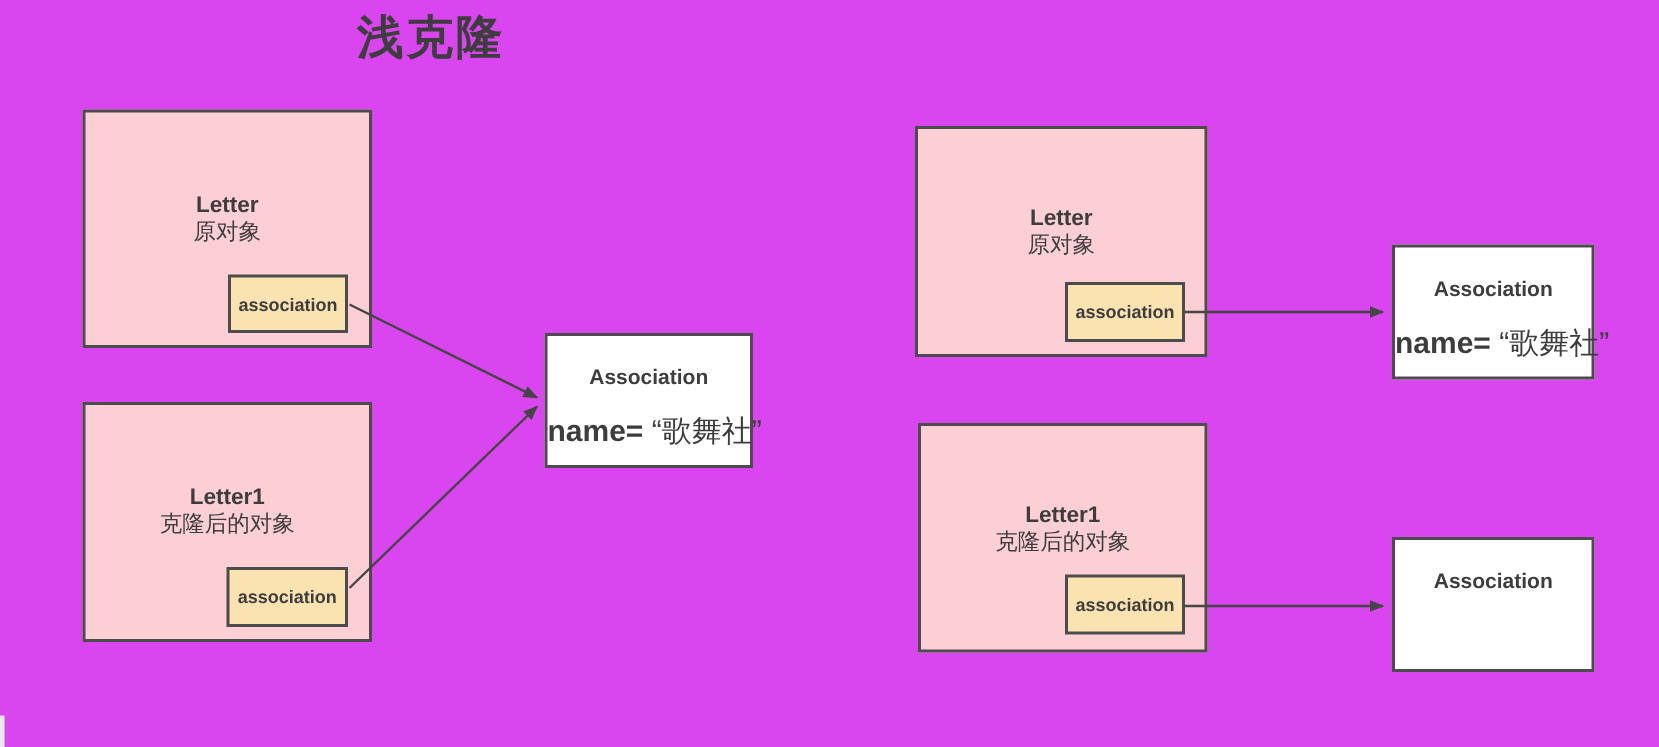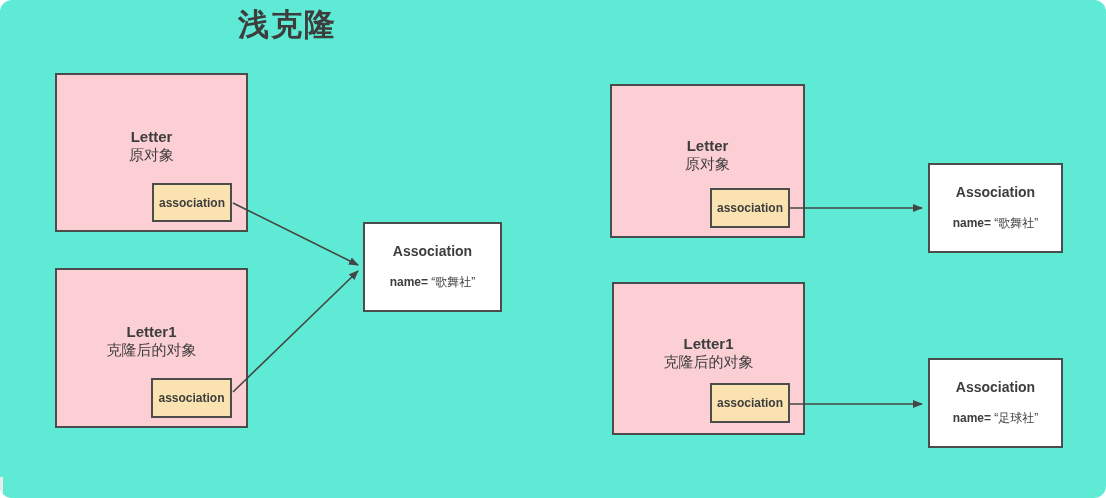--- a/index.html
+++ b/index.html
@@ -1,24 +1,23 @@
 <!DOCTYPE html>
 <html style="--object_fill: #fccfd5; --field_fill: #fbe3b1; --border: #4c4c4c; --arrow: #454545; --text: #3d3d3d;"><head>
 <meta charset="utf-8">
 <style>
   html, body { margin: 0; padding: 0; background: #ffffff; }
   .canvas {
     position: relative;
     width: 1106px;
     height: 498px;
-    background: #5eead4;
+    background: #d946ef;
     overflow: hidden;
     font-family: "Liberation Sans", sans-serif;
     color: var(--text, #3d3d3d);
-    border-radius: 12px;
   }
   .section-title {
     position: absolute;
     font-size: 31px;
     font-weight: bold;
     color: var(--text, #3d3d3d);
     letter-spacing: 2px;
     white-space: nowrap;
   }
   .obj-box {
@@ -63,21 +62,21 @@
     text-align: center;
     font-size: 14px;
     font-weight: bold;
   }
   .assoc-name {
     position: absolute;
     top: 50px;
     left: 0;
     width: 100%;
     text-align: center;
-    font-size: 12px;
+    font-size: 20px;
     white-space: nowrap;
   }
   .assoc-name .lbl { font-weight: bold; }
   .assoc-name .val { font-weight: normal; }
   .arrow-layer {
     position: absolute;
     top: 0; left: 0;
     width: 1106px;
     height: 498px;
     pointer-events: none;
@@ -141,24 +140,20 @@
   <div class="assoc-box" style="left:928px; top:163px; width:135px; height:90px;">
     <div class="assoc-title">Association</div>
     <div class="assoc-name">
       <span class="lbl">name=</span>
       <span class="val">“歌舞社”</span>
     </div>
   </div>
 
   <div class="assoc-box" style="left:928px; top:358px; width:135px; height:90px;">
     <div class="assoc-title">Association</div>
-    <div class="assoc-name">
-      <span class="lbl">name=</span>
-      <span class="val">“足球社”</span>
-    </div>
   </div>
 
   <svg class="arrow-layer" viewBox="0 0 1106 498">
     <defs>
       <marker id="ah" markerWidth="11" markerHeight="9" refX="9" refY="4" orient="auto" markerUnits="userSpaceOnUse">
         <path d="M0,0 L10,4 L0,8 Z" fill="#454545"></path>
       </marker>
     </defs>
     <line x1="233" y1="203" x2="358" y2="265" stroke="#454545" stroke-width="1.6" marker-end="url(#ah)"></line>
     <line x1="233" y1="392" x2="358" y2="271" stroke="#454545" stroke-width="1.6" marker-end="url(#ah)"></line>

